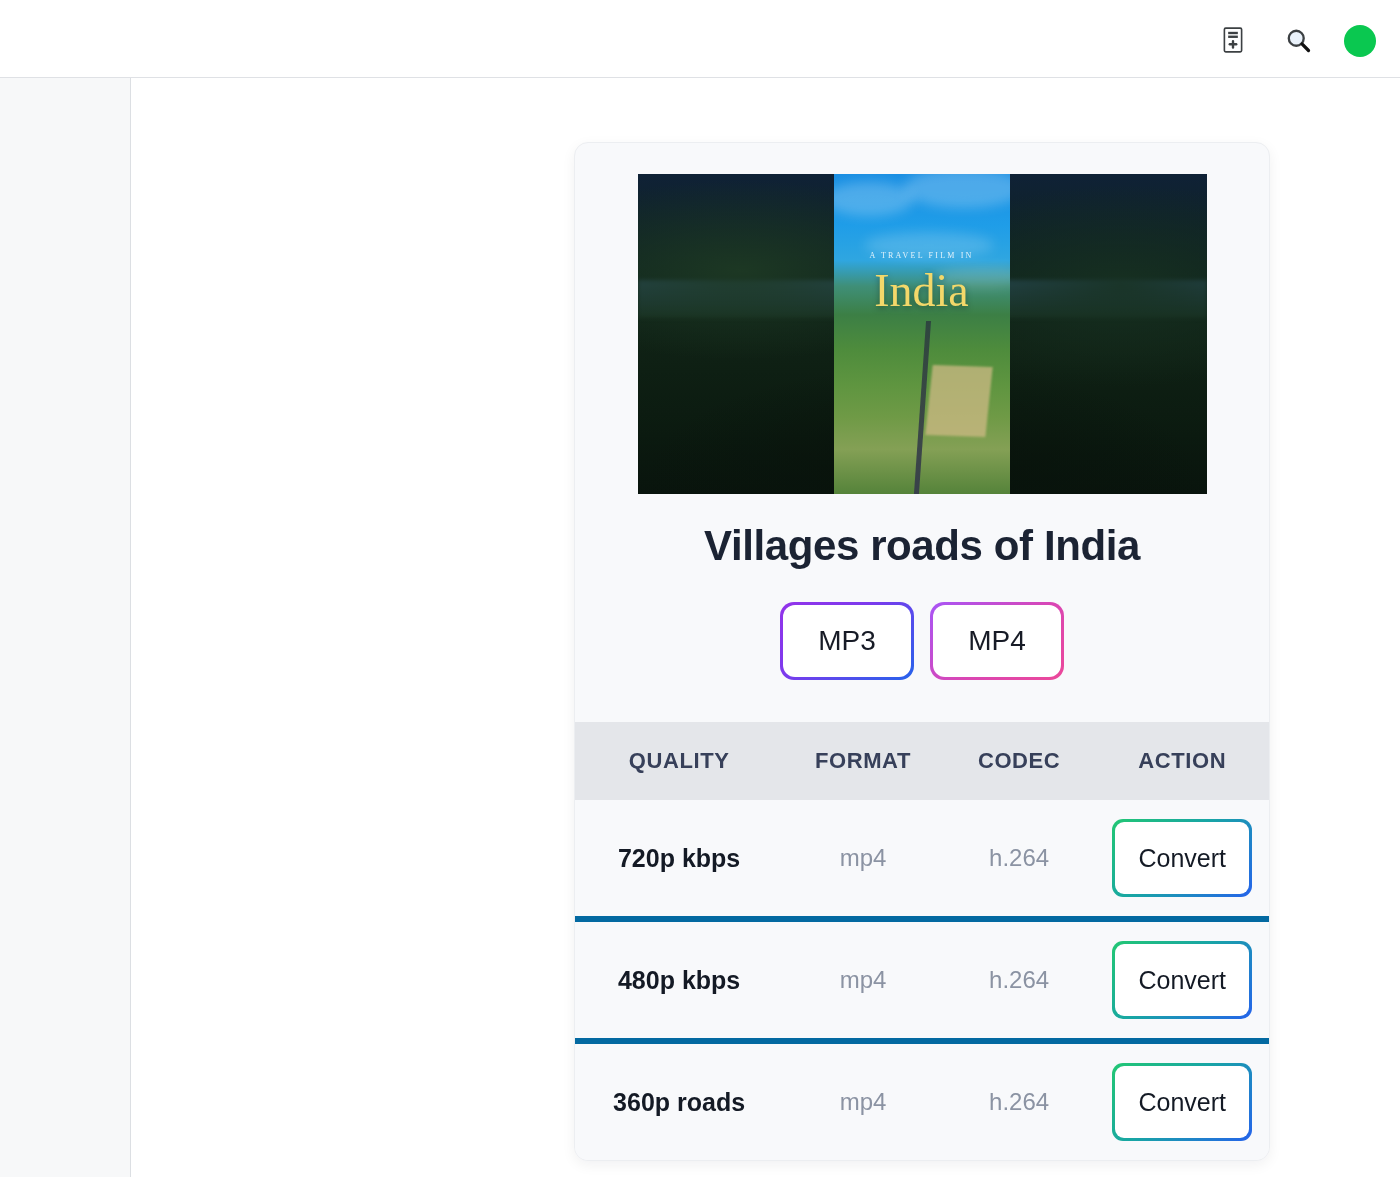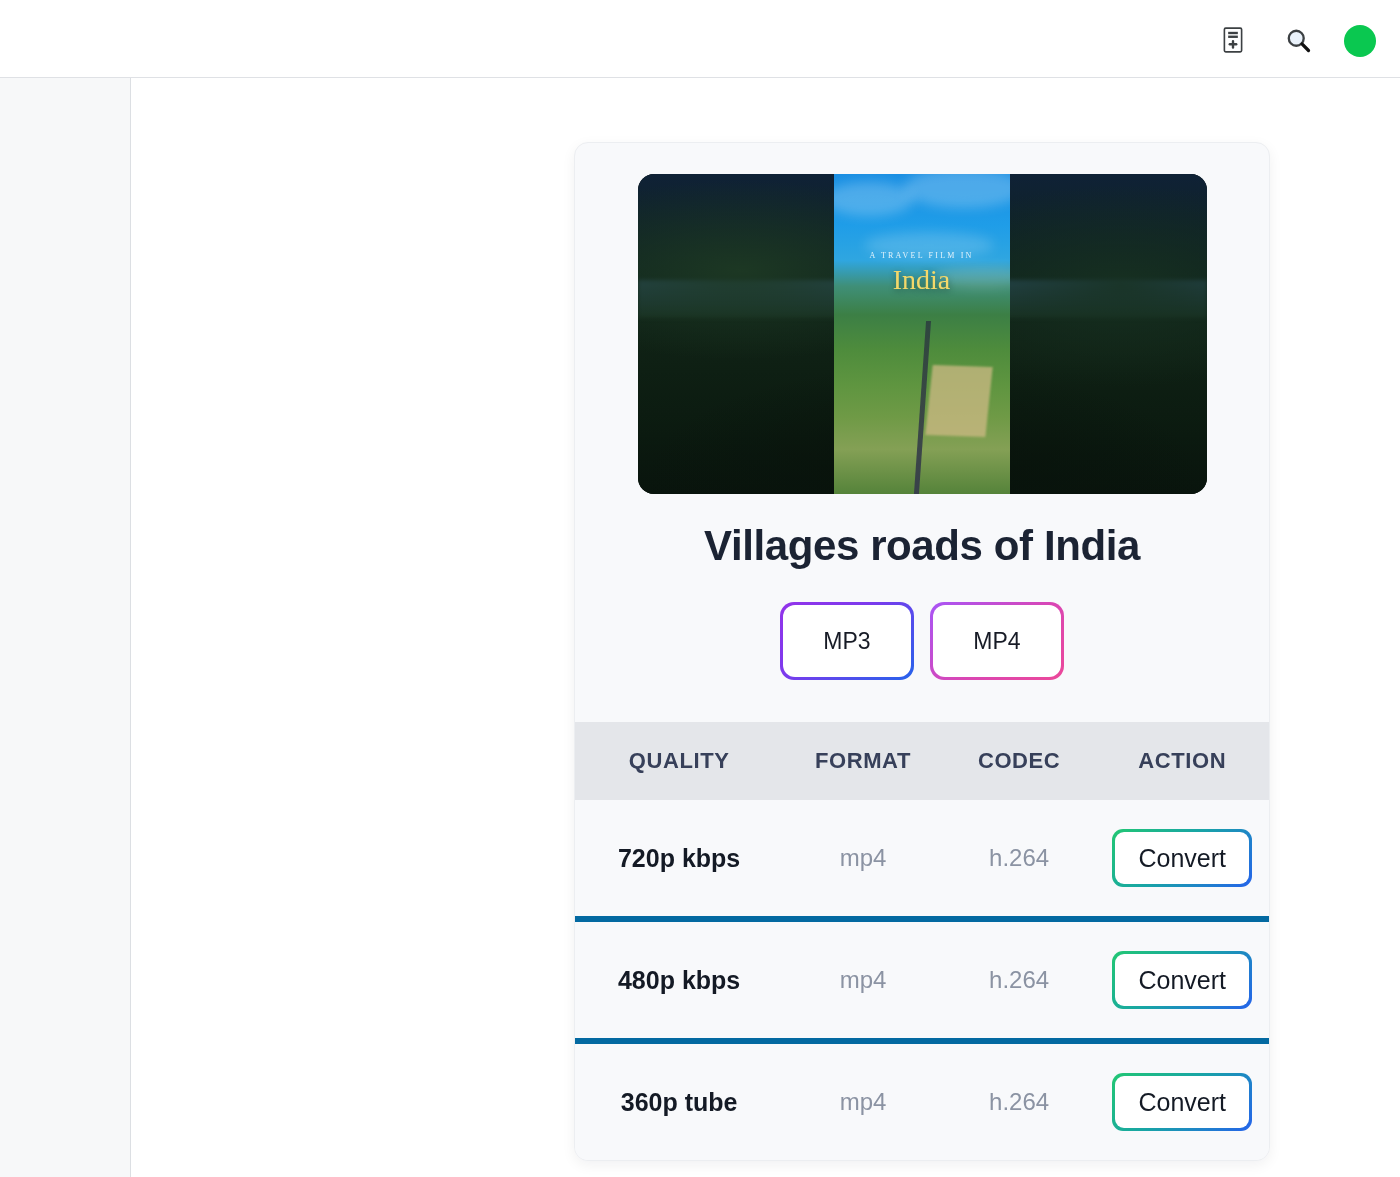--- a/index.html
+++ b/index.html
@@ -111,21 +111,21 @@
     border-radius: 14px;
     box-shadow: 0 4px 14px rgba(15, 23, 42, 0.06);
     box-sizing: border-box;
     overflow: hidden;
   }
 
   .thumb-wrap {
     margin: 31px auto 0;
     width: 569px;
     height: 320px;
-    border-radius: 16px;
+    border-radius: 0;
     overflow: hidden;
     position: relative;
     background: #0b140d;
   }
   
   .thumb-bg {
     position: absolute;
     inset: 0;
     background:
       linear-gradient(to bottom,
@@ -208,21 +208,21 @@
     letter-spacing: 2.2px;
     color: rgba(255,255,255,0.85);
     text-transform: uppercase;
   }
   .thumb-title-big {
     position: absolute;
     top: 28%;
     left: 0; right: 0;
     text-align: center;
     font-family: "Liberation Serif", serif;
-    font-size: 28px;
+    font-size: 46px;
     font-weight: 400;
     color: #f3d86a;
     text-shadow: 0 2px 6px rgba(0,0,0,0.35);
   }
   .side-seam {
     position: absolute;
     top: 0; bottom: 0;
     width: 2px;
     background: rgba(255,255,255,0.10);
   }
@@ -245,21 +245,21 @@
   }
   .fmt-btn {
     position: relative;
     width: 128px;
     height: 72px;
     border-radius: 12px;
     background: #ffffff;
     border: none;
     padding: 0;
     font-family: "Liberation Sans", sans-serif;
-    font-size: 23px;
+    font-size: 28px;
     color: #171b26;
     cursor: pointer;
     display: flex;
     align-items: center;
     justify-content: center;
   }
   .fmt-btn:before {
     content: "";
     position: absolute;
     inset: -3px;
@@ -302,21 +302,21 @@
     font-size: 25px;
     font-weight: bold;
     color: #141a25;
   }
   .muted-cell {
     font-size: 24px;
     color: #8b93a3;
   }
   .convert-btn {
     width: 134px;
-    height: 52px;
+    height: 72px;
     border: none;
     border-radius: 9px;
     background: #ffffff;
     font-family: "Liberation Sans", sans-serif;
     font-size: 25px;
     color: #141a25;
     cursor: pointer;
     display: flex;
     align-items: center;
     justify-content: center;
@@ -417,21 +417,21 @@
           <td class="muted-cell">h.264</td>
           <td>
             <span class="convert-cell-inner">
               <span class="grad-wrap grad-convert">
                 <button class="convert-btn">Convert</button>
               </span>
             </span>
           </td>
         </tr>
         <tr>
-          <td class="q-cell">360p tube</td>
+          <td class="q-cell">360p roads</td>
           <td class="muted-cell">mp4</td>
           <td class="muted-cell">h.264</td>
           <td>
             <span class="convert-cell-inner">
               <span class="grad-wrap grad-convert">
                 <button class="convert-btn">Convert</button>
               </span>
             </span>
           </td>
         </tr>

